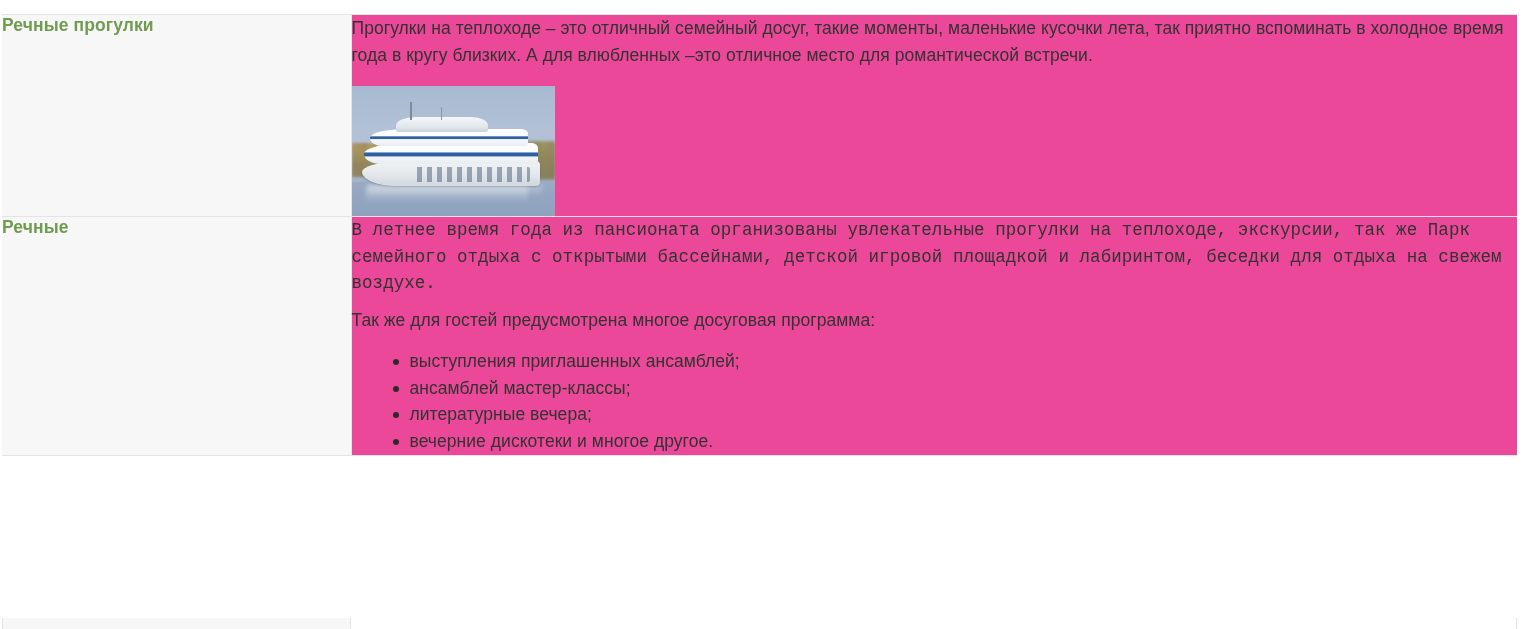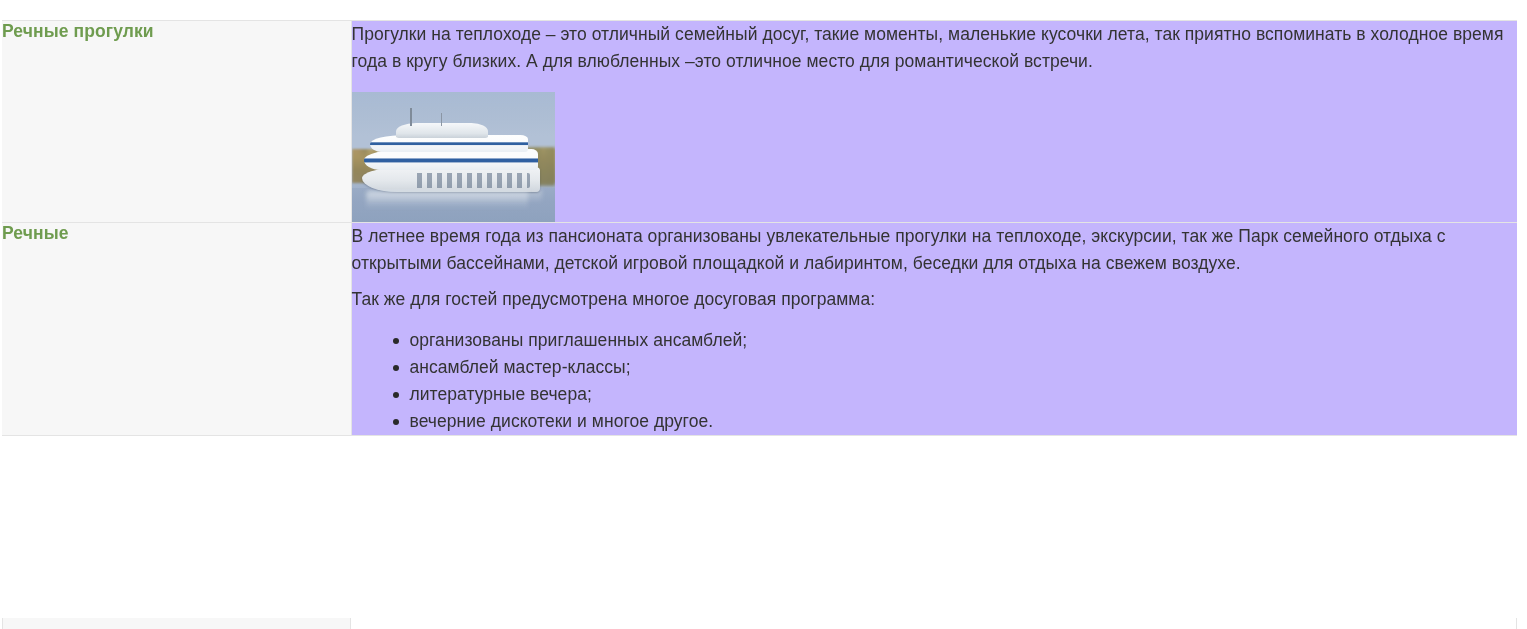--- a/index.html
+++ b/index.html
@@ -19,21 +19,21 @@
     position: relative;
     width: 1527px;
     height: 629px;
     background: #ffffff;
   }
 
   
   .info-table {
     position: absolute;
     left: 2px;
-    top: 20px;
+    top: 14px;
     width: 1515px;
     border-collapse: collapse;
     table-layout: fixed;
   }
 
   .info-table td {
     vertical-align: top;
     border-top: 1px solid #e4e4e4;
     border-bottom: 1px solid #e4e4e4;
     padding: 0;
@@ -41,21 +41,21 @@
 
   .cell-label {
     width: 349px;
     background: #f7f7f7;
     border-right: 1px solid #e4e4e4;
     padding: 28px 20px 20px 21px;
     box-sizing: border-box;
   }
 
   .cell-content {
-    background: #c4b5fd;
+    background: #ec4899;
     padding: 26px 52px 26px 23px;
     box-sizing: border-box;
   }
 
   .section-title {
     color: #6f9c4f;
     font-size: 17.5px;
     font-weight: 700;
     line-height: 1.2;
     letter-spacing: .1px;
@@ -64,21 +64,21 @@
 
   .para {
     color: #333333;
     font-size: 17.5px;
     line-height: 1.52;
     margin: 0 0 14px 0;
     letter-spacing: .05px;
   }
   .para:last-child { margin-bottom: 0; }
 
-  .para-tight { margin-bottom: 10px; }
+  .para-tight { margin-bottom: 10px; font-family: Liberation Mono, monospace; }
 
   
   .photo-wrap {
     margin-top: 18px;
     width: 203px;
     height: 130px;
     position: relative;
     overflow: hidden;
   }
 
@@ -293,21 +293,21 @@
 
       <tr>
         <td class="cell-label">
           <div class="section-title">Речные</div>
         </td>
         <td class="cell-content">
           <p class="para para-tight">В летнее время года из пансионата организованы увлекательные прогулки на теплоходе, экскурсии, так же Парк семейного отдыха с открытыми бассейнами, детской игровой площадкой и лабиринтом, беседки для отдыха на свежем воздухе.</p>
           <p class="para">Так же для гостей предусмотрена многое досуговая программа:</p>
 
           <ul class="bullets">
-            <li>организованы приглашенных ансамблей;</li>
+            <li>выступления приглашенных ансамблей;</li>
             <li>ансамблей мастер-классы;</li>
             <li>литературные вечера;</li>
             <li>вечерние дискотеки и многое другое.</li>
           </ul>
         </td>
       </tr>
 
     </tbody>
   </table>
 

